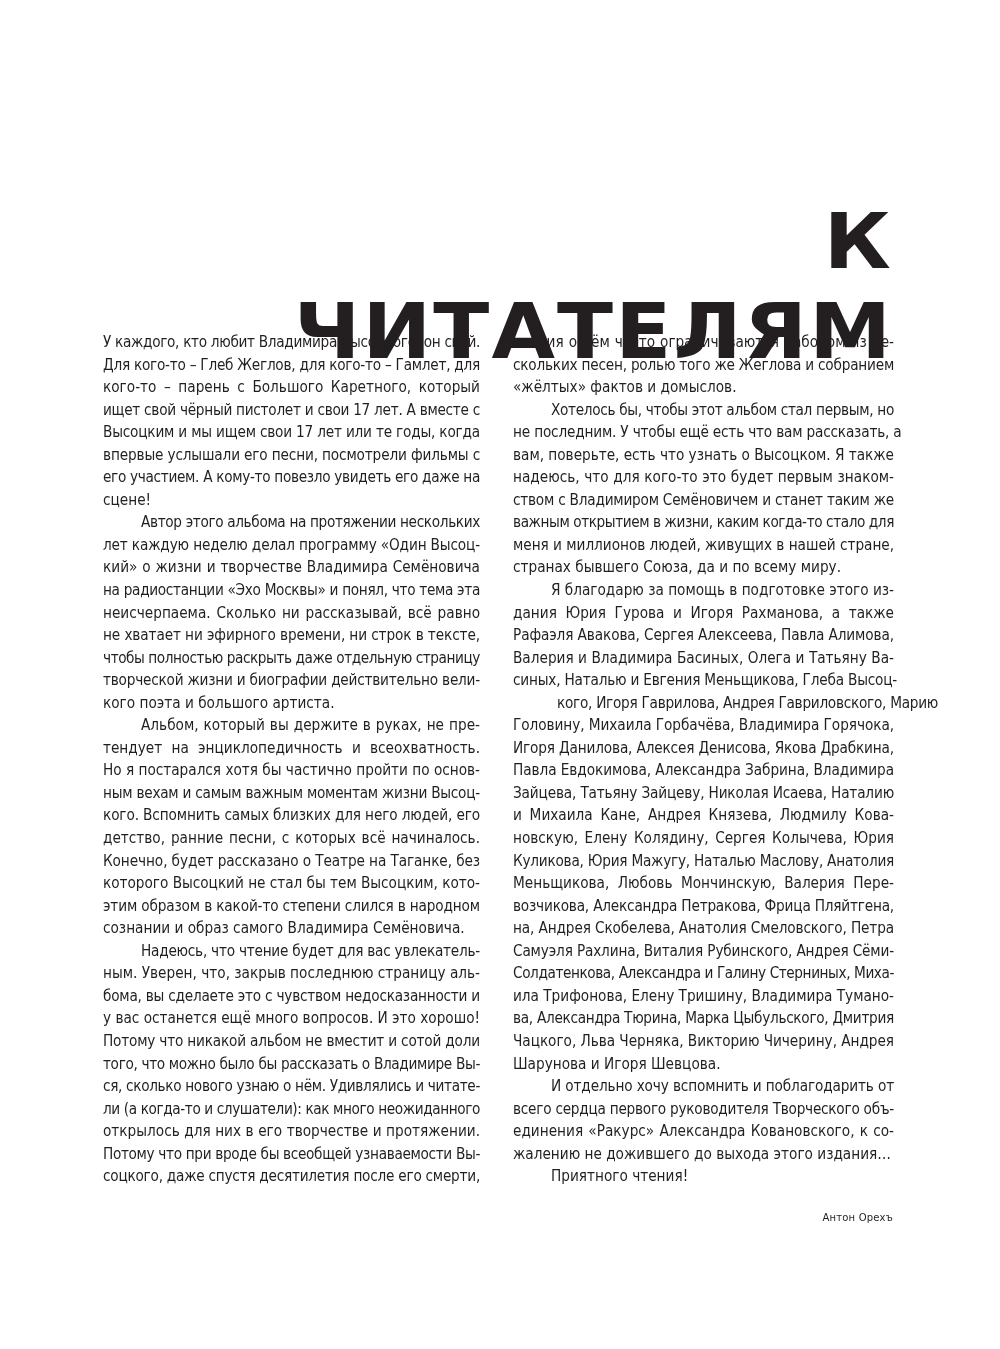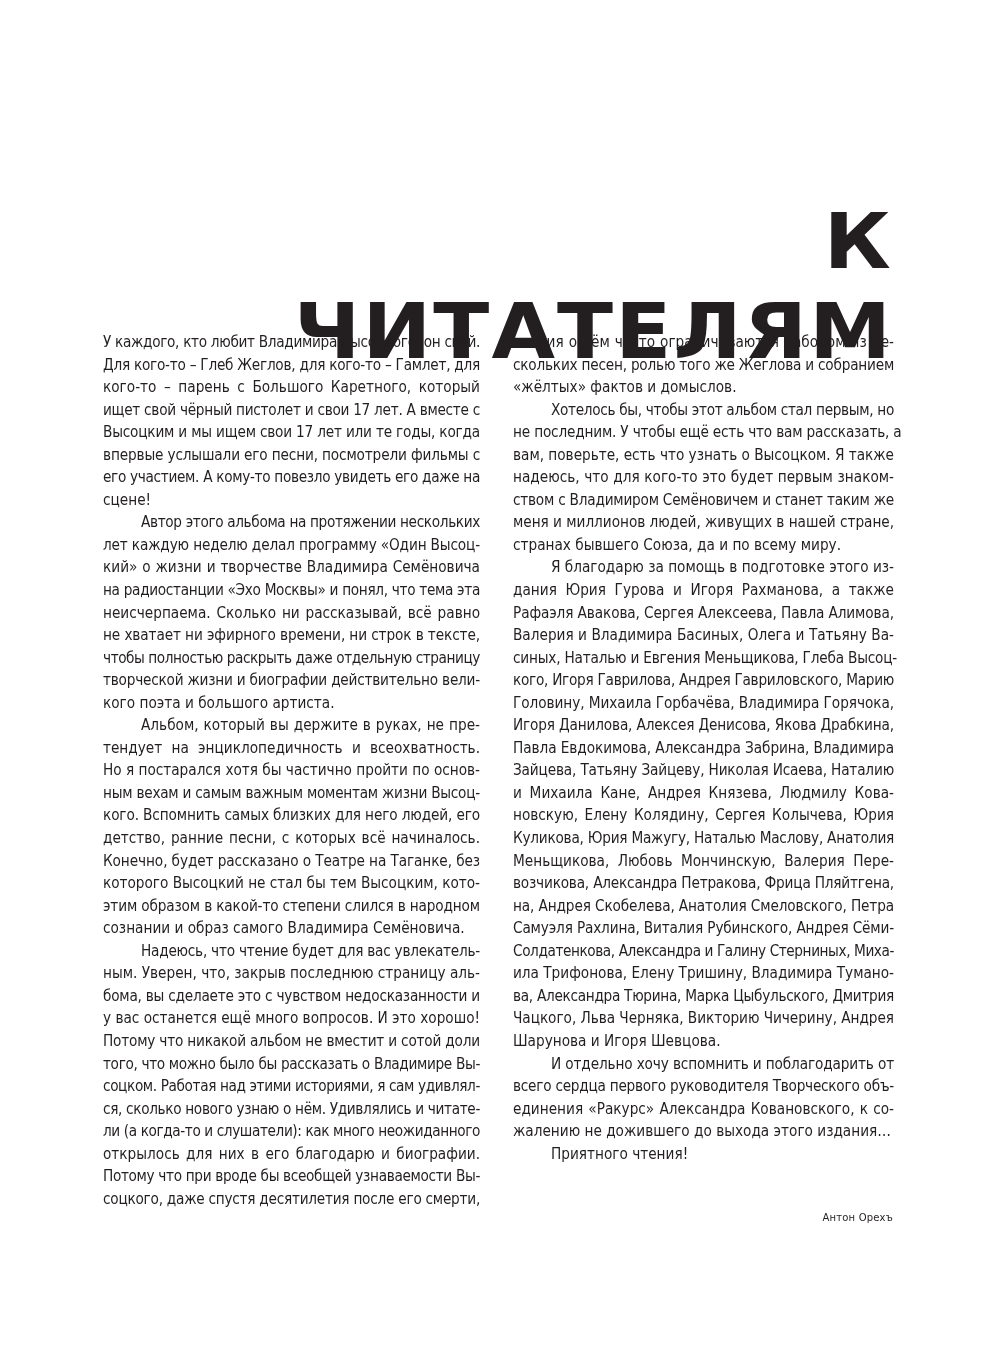--- a/index.html
+++ b/index.html
@@ -48,44 +48,44 @@
     <span class="line" style="letter-spacing: -0.0915625px;">Конечно, будет рассказано о Театре на Таганке, без</span>
     <span class="line" style="letter-spacing: -0.0205078px;">которого Высоцкий не стал бы тем Высоцким, кото-</span>
     <span class="line" style="letter-spacing: -0.148278px;">этим образом в какой-то степени слился в народном</span>
     <span class="line last">сознании и образ самого Владимира Семёновича.</span>
     <span class="line indent" style="letter-spacing: -0.236806px;">Надеюсь, что чтение будет для вас увлекатель-</span>
     <span class="line">ным. Уверен, что, закрыв последнюю страницу аль-</span>
     <span class="line" style="letter-spacing: -0.2275px;">бома, вы сделаете это с чувством недосказанности и</span>
     <span class="line" style="letter-spacing: -0.0057398px;">у вас останется ещё много вопросов. И это хорошо!</span>
     <span class="line" style="letter-spacing: -0.191964px;">Потому что никакой альбом не вместит и сотой доли</span>
     <span class="line" style="letter-spacing: -0.339375px;">того, что можно было бы рассказать о Владимире Вы-</span>
-    <span class="line" style="letter-spacing: -0.382353px;">соцком. Работая над этими историями, я сам удивлял-</span>
     <span class="line" style="letter-spacing: -0.333534px;">ся, сколько нового узнаю о нём. Удивлялись и читате-</span>
     <span class="line" style="letter-spacing: -0.393076px;">ли (а когда-то и слушатели): как много неожиданного</span>
-    <span class="line">открылось для них в его благодарю и биографии.</span>
+    <span class="line">открылось для них в его творчестве и протяжении.</span>
     <span class="line" style="letter-spacing: -0.33227px;">Потому что при вроде бы всеобщей узнаваемости Вы-</span>
     <span class="line" style="letter-spacing: -0.240937px;">соцкого, даже спустя десятилетия после его смерти,</span>
   </div>
 <div class="col right" id="col-right">
     <span class="line">знания о нём часто ограничиваются набором из не-</span>
     <span class="line" style="letter-spacing: -0.214605px;">скольких песен, ролью того же Жеглова и собранием</span>
     <span class="line last">«жёлтых» фактов и домыслов.</span>
     <span class="line indent" style="letter-spacing: -0.318954px;">Хотелось бы, чтобы этот альбом стал первым, но</span>
     <span class="line" style="letter-spacing: -0.181679px;">не последним. У чтобы ещё есть что вам рассказать, а</span>
     <span class="line" style="letter-spacing: -0.014375px;">вам, поверьте, есть что узнать о Высоцком. Я также</span>
     <span class="line">надеюсь, что для кого-то это будет первым знаком-</span>
     <span class="line" style="letter-spacing: -0.221029px;">ством с Владимиром Семёновичем и станет таким же</span>
+    <span class="line" style="letter-spacing: -0.412813px;">важным открытием в жизни, каким когда-то стало для</span>
     <span class="line" style="letter-spacing: -0.0249335px;">меня и миллионов людей, живущих в нашей стране,</span>
     <span class="line last">странах бывшего Союза, да и по всему миру.</span>
     <span class="line indent" style="letter-spacing: -0.00568182px;">Я благодарю за помощь в подготовке этого из-</span>
     <span class="line">дания Юрия Гурова и Игоря Рахманова, а также</span>
     <span class="line" style="letter-spacing: -0.110651px;">Рафаэля Авакова, Сергея Алексеева, Павла Алимова,</span>
     <span class="line">Валерия и Владимира Басиных, Олега и Татьяну Ва-</span>
     <span class="line" style="letter-spacing: -0.199617px;">синых, Наталью и Евгения Меньщикова, Глеба Высоц-</span>
-    <span class="line" style="letter-spacing: -0.274375px;">кого, Игоря Гаврилова, Андрея Гавриловского, Марию</span>
+    <span class="line" style="letter-spacing: -0.274375px; margin-left: 44px;">кого, Игоря Гаврилова, Андрея Гавриловского, Марию</span>
     <span class="line" style="letter-spacing: -0.0621745px;">Головину, Михаила Горбачёва, Владимира Горячока,</span>
     <span class="line" style="letter-spacing: -0.16199px;">Игоря Данилова, Алексея Денисова, Якова Драбкина,</span>
     <span class="line" style="letter-spacing: -0.065492px;">Павла Евдокимова, Александра Забрина, Владимира</span>
     <span class="line" style="letter-spacing: -0.15912px;">Зайцева, Татьяну Зайцеву, Николая Исаева, Наталию</span>
     <span class="line">и Михаила Кане, Андрея Князева, Людмилу Кова-</span>
     <span class="line">новскую, Елену Колядину, Сергея Колычева, Юрия</span>
     <span class="line" style="letter-spacing: -0.238607px;">Куликова, Юрия Мажугу, Наталью Маслову, Анатолия</span>
     <span class="line">Меньщикова, Любовь Мончинскую, Валерия Пере-</span>
     <span class="line" style="letter-spacing: -0.199617px;">возчикова, Александра Петракова, Фрица Пляйтгена,</span>
     <span class="line" style="letter-spacing: -0.125957px;">на, Андрея Скобелева, Анатолия Смеловского, Петра</span>

